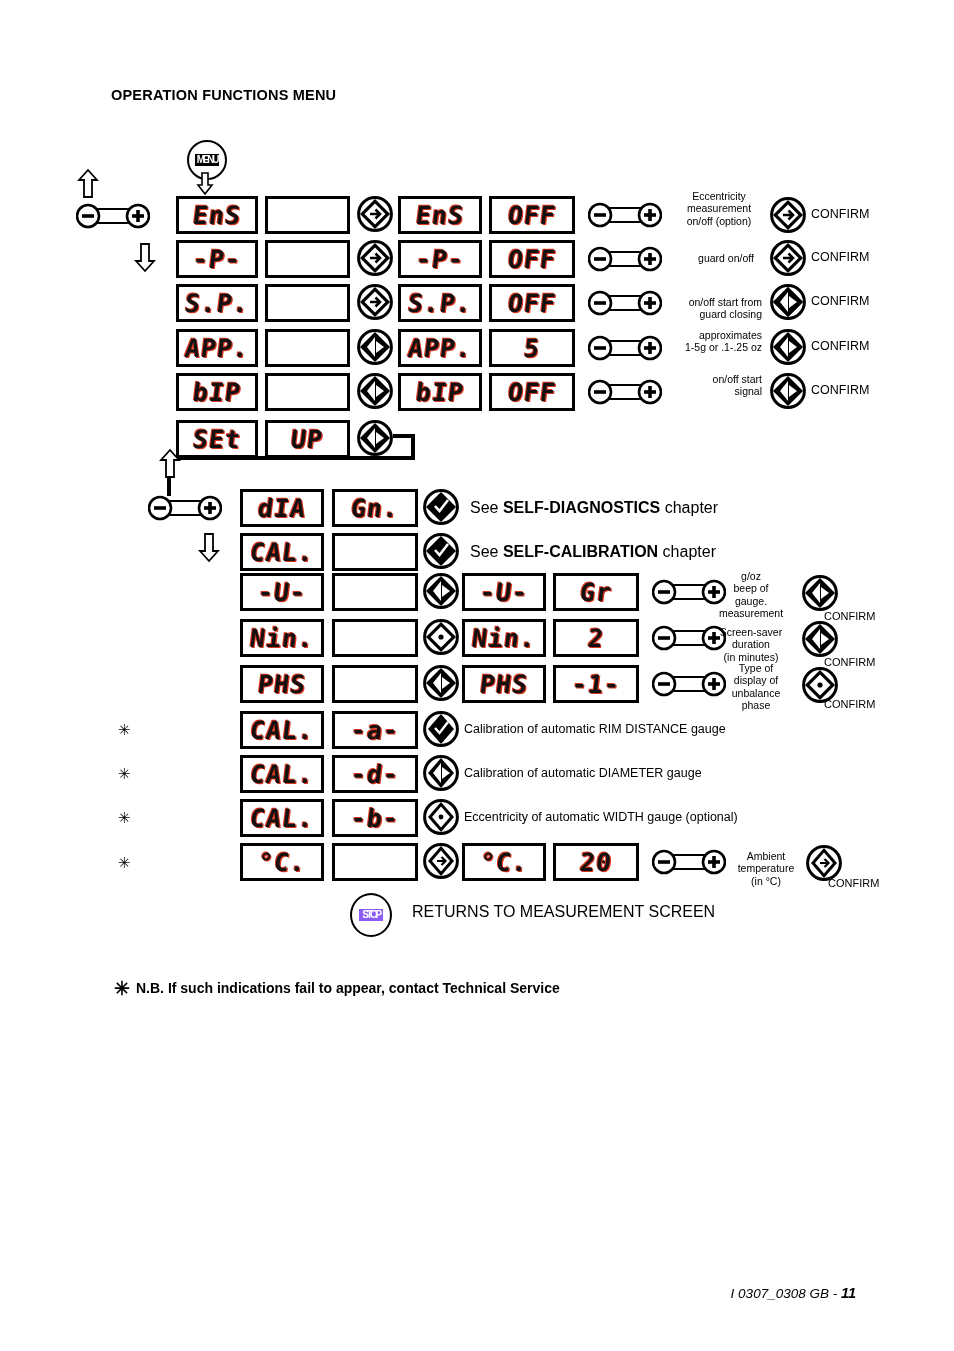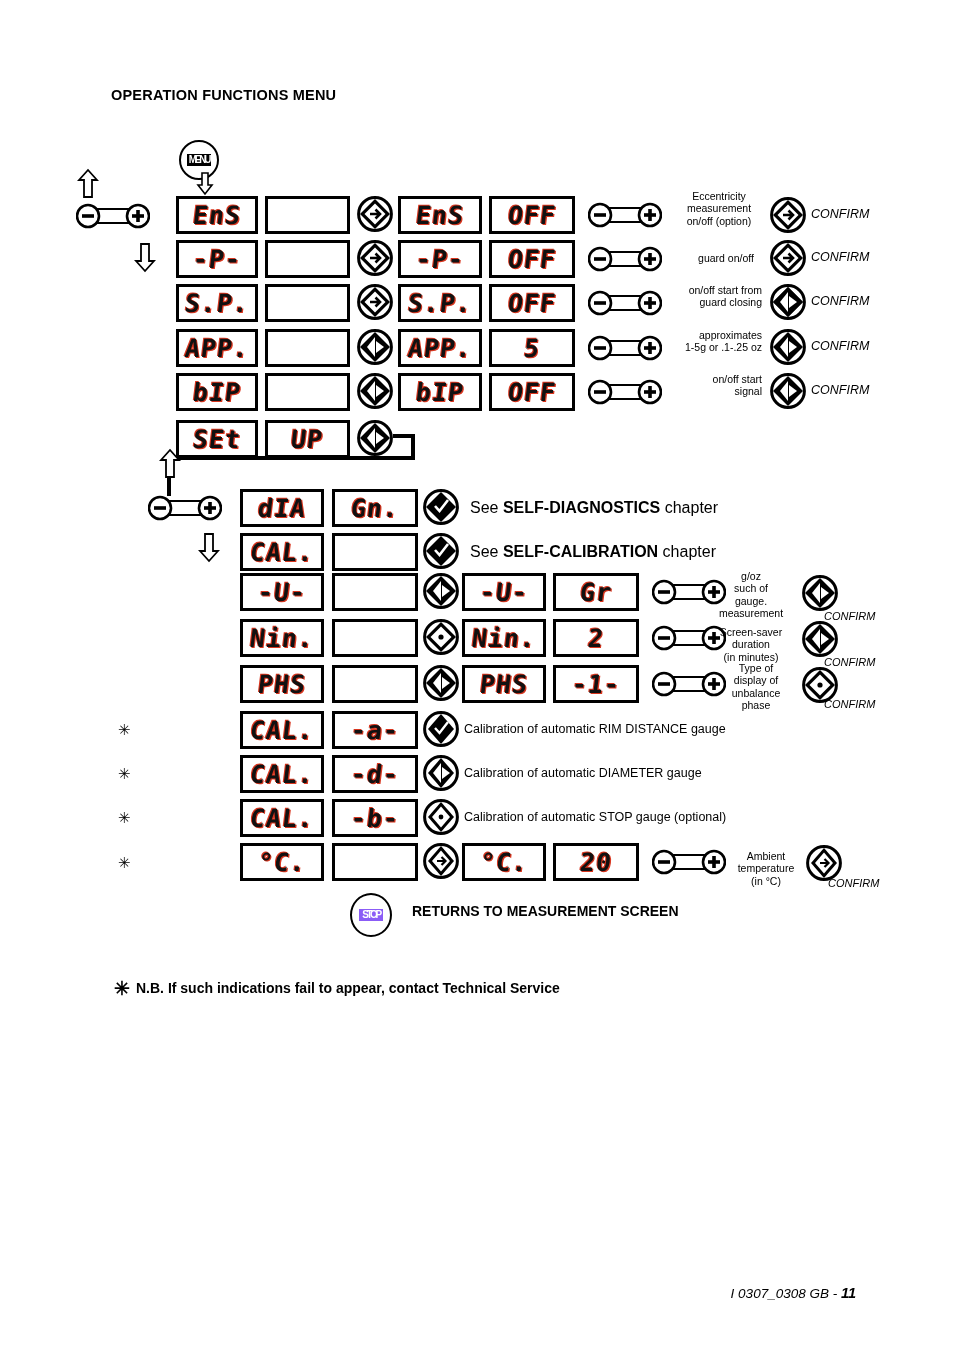--- a/index.html
+++ b/index.html
@@ -125,39 +125,38 @@
     color: #000;
   }
   .note.c  { text-align: center; }
   .note.r  { text-align: right; }
   .note.l  { text-align: center; }
 
   .confirm-label {
     position: absolute;
     font-size: 12.5px;
     white-space: nowrap;
-    font-style: italic;
   }
   .chapter-note {
     position: absolute;
     font-size: 16px;
     white-space: nowrap;
   }
   .chapter-note b { font-weight: bold; }
 
   .cal-note {
     position: absolute;
     font-size: 12.5px;
     white-space: nowrap;
   }
 
   .returns-label {
     position: absolute;
-    font-size: 14px;
-    font-weight: bold;
+    font-size: 16px;
+    font-weight: normal;
     white-space: nowrap;
   }
 
   .star {
     position: absolute;
     font-size: 15px;
     line-height: 1;
     color: #000;
   }
 
@@ -190,21 +189,21 @@
     font-style: italic;
     white-space: nowrap;
   }
   #page-footer .pno { font-weight: bold; font-style: italic; font-size: 14.5px; }
 </style>
 </head>
 <body>
 
 <div id="page-title">OPERATION FUNCTIONS MENU</div>
 
-<div class="menu-btn" style="left:179px; top:140px;">
+<div class="menu-btn" style="left:187px; top:140px;">
   <span class="cap">MENU</span>
 </div>
 
 <div class="harrow" style="left:196px; top:172px; width:18px; height:24px;">
   <svg viewBox="0 0 18 24">
       <path d="M6 1 L12 1 L12 13 L16 13 L9 22 L2 13 L6 13 Z" fill="#fff" stroke="#000" stroke-width="1.6"></path>
     </svg>
 </div>
 
 <div class="harrow" style="left:77px; top:168px;">
@@ -340,21 +339,21 @@
 <div class="rocker" style="left:588px; top:290px;">
   <svg viewBox="0 0 74 26">
     <rect x="12" y="6" width="50" height="14" fill="#fff" stroke="#000" stroke-width="2"></rect>
     <circle cx="12" cy="13" r="11" fill="#fff" stroke="#000" stroke-width="2.6"></circle>
     <rect x="6" y="11.2" width="12" height="3.6" fill="#000"></rect>
     <circle cx="62" cy="13" r="11" fill="#fff" stroke="#000" stroke-width="2.6"></circle>
     <rect x="56" y="11.2" width="12" height="3.6" fill="#000"></rect>
     <rect x="60.2" y="7" width="3.6" height="12" fill="#000"></rect>
   </svg>
 </div>
-<div class="note r" style="left:662px; top:284px; width:100px;">
+<div class="note r" style="left:662px; top:296px; width:100px;">
   <div>on/off start from</div>
   <div>guard closing</div>
 </div>
 <div class="rbtn" style="left:770px; top:284px;">
   <svg viewBox="0 0 36 36">
     <circle cx="18" cy="18" r="16.4" fill="#fff" stroke="#000" stroke-width="3"></circle>
     <path d="M18 3 L33 18 L18 33 L3 18 Z" fill="#000"></path>
     <path d="M3 18 L18 3 L33 18 L18 33 Z" fill="#000"></path>
     <path d="M10 18 L18 8 L18 28 Z" fill="#fff"></path>
     <path d="M19 12 L27 18 L19 24" fill="#fff"></path>
@@ -550,21 +549,21 @@
     <rect x="12" y="6" width="50" height="14" fill="#fff" stroke="#000" stroke-width="2"></rect>
     <circle cx="12" cy="13" r="11" fill="#fff" stroke="#000" stroke-width="2.6"></circle>
     <rect x="6" y="11.2" width="12" height="3.6" fill="#000"></rect>
     <circle cx="62" cy="13" r="11" fill="#fff" stroke="#000" stroke-width="2.6"></circle>
     <rect x="56" y="11.2" width="12" height="3.6" fill="#000"></rect>
     <rect x="60.2" y="7" width="3.6" height="12" fill="#000"></rect>
   </svg>
 </div>
 <div class="note c" style="left:703px; top:570px; width:96px;">
   <div>g/oz</div>
-  <div>such of</div>
+  <div>beep of</div>
   <div>gauge.</div>
   <div>measurement</div>
 </div>
 <div class="rbtn" style="left:802px; top:575px;">
   <svg viewBox="0 0 36 36">
     <circle cx="18" cy="18" r="16.4" fill="#fff" stroke="#000" stroke-width="3"></circle>
     <path d="M3 18 L18 3 L33 18 L18 33 Z" fill="#000"></path>
     <path d="M10 18 L18 8 L18 28 Z" fill="#fff"></path>
     <path d="M19 12 L27 18 L19 24" fill="#fff"></path>
   </svg>
@@ -703,21 +702,21 @@
   <span class="seg">-b-</span>
 </div>
 <div class="rbtn" style="left:423px; top:799px;">
   <svg viewBox="0 0 36 36">
     <circle cx="18" cy="18" r="16.4" fill="#fff" stroke="#000" stroke-width="3"></circle>
     <path d="M18 3 L31 18 L18 33 L5 18 Z" fill="#000"></path>
     <path d="M18 7.5 L27 18 L18 28.5 L9 18 Z" fill="#fff"></path>
     <circle cx="18" cy="18" r="2.4" fill="#000"></circle>
   </svg>
 </div>
-<div class="cal-note" style="left:464px; top:810px;">Calibration of automatic  STOP  gauge (optional)</div>
+<div class="cal-note" style="left:464px; top:810px;">Eccentricity of automatic  WIDTH  gauge (optional)</div>
 
 <div class="star" style="left:118px; top:855px;">✳</div>
 <div class="lcd" style="left:240px; top:843px; width:84px; height:38px;">
   <span class="seg">°C.</span>
 </div>
 <div class="lcd" style="left:332px; top:843px; width:86px; height:38px;">
   <span class="seg"></span>
 </div>
 <div class="rbtn" style="left:423px; top:843px;">
   <svg viewBox="0 0 36 36">

